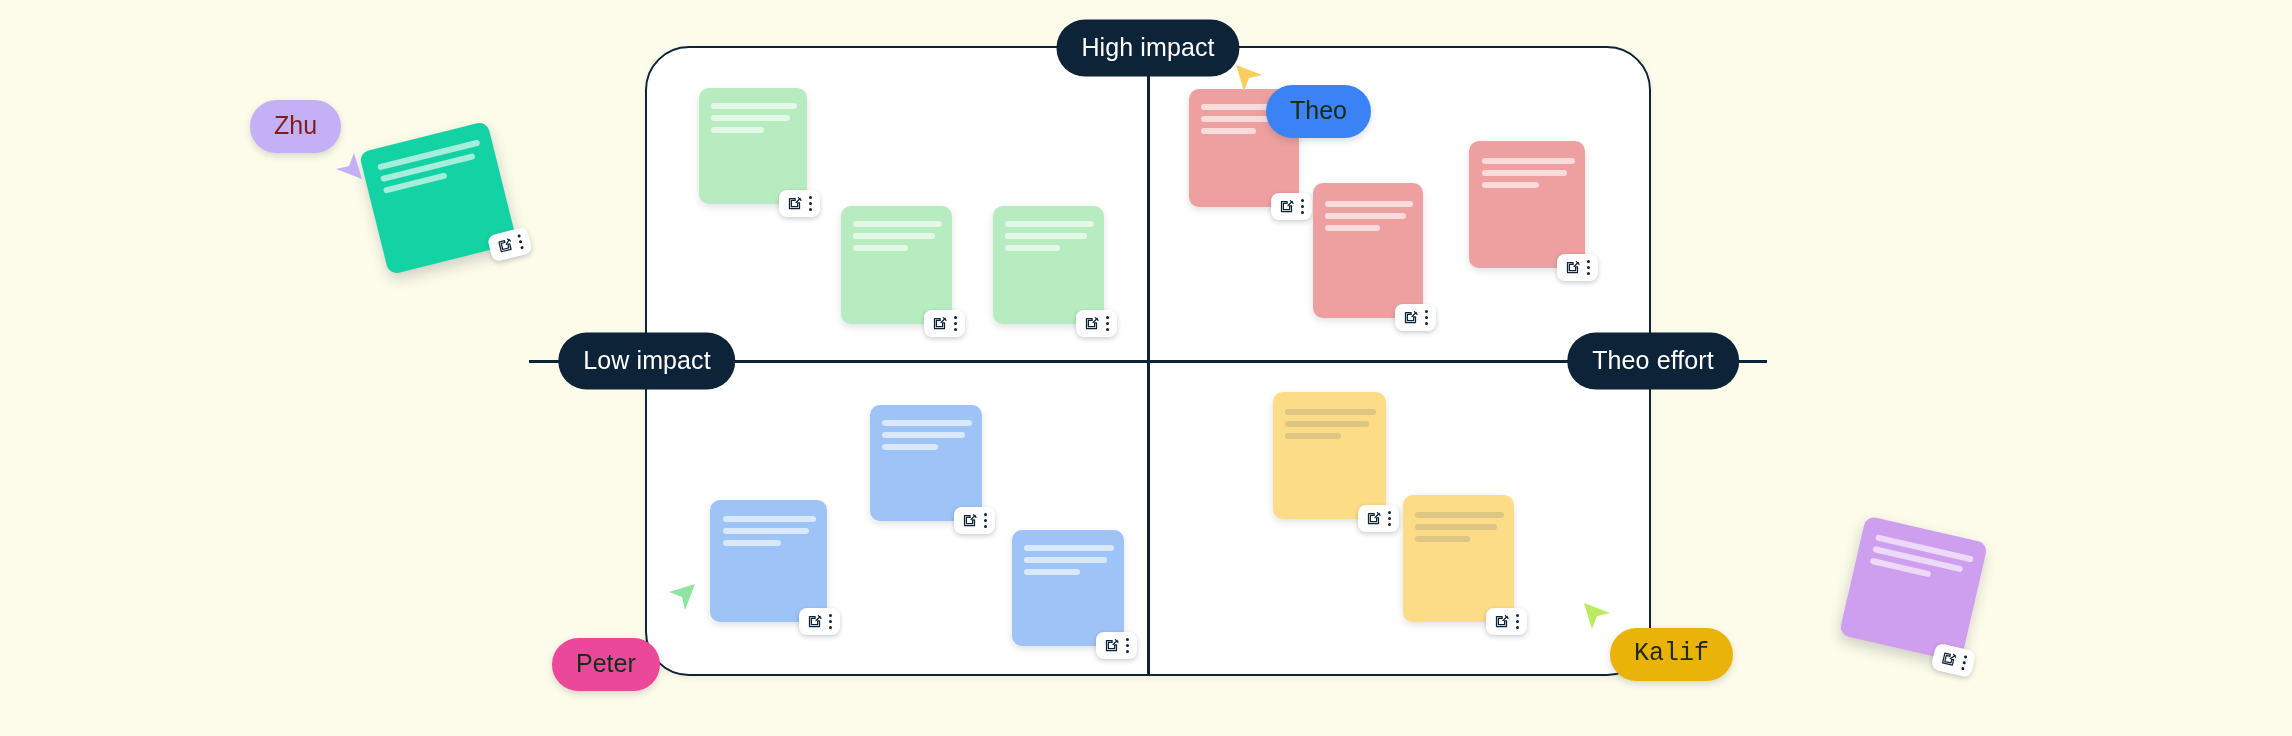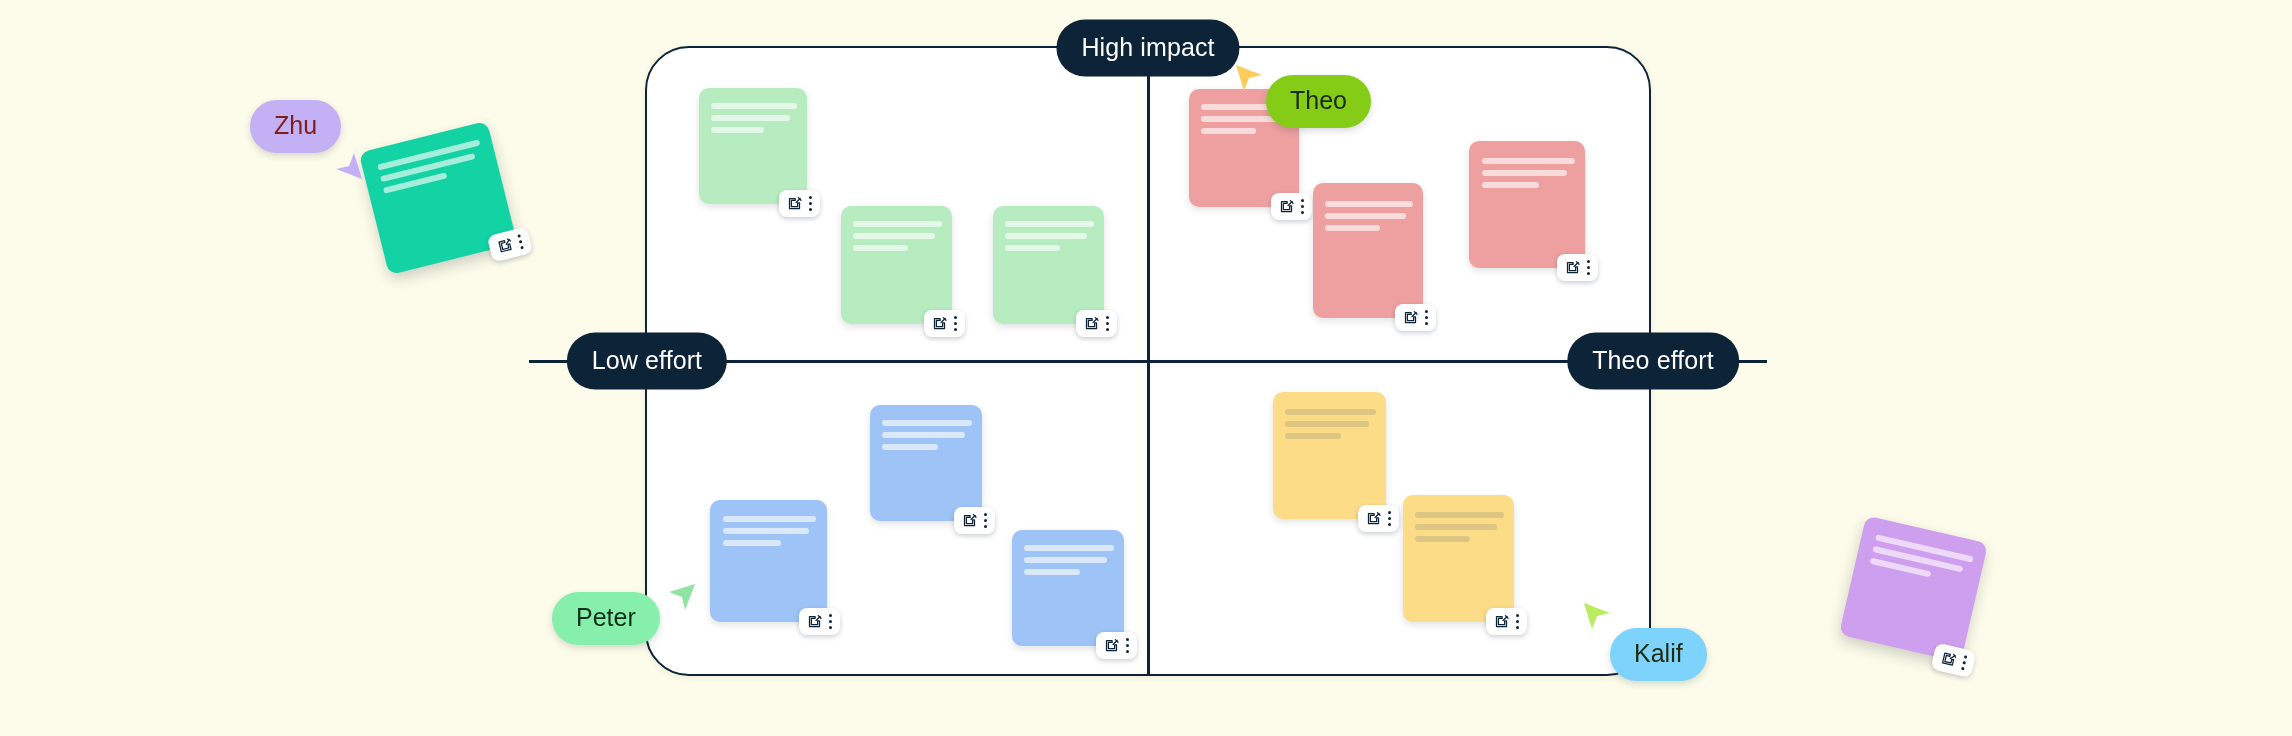--- a/index.html
+++ b/index.html
@@ -140,21 +140,21 @@
 </head>
 <body>
 
 <div id="canvas">
 
   <div id="board">
     <div class="axis axis-h"></div>
     <div class="axis axis-v"></div>
 
     <div class="axis-label" id="label-high-impact">High impact</div>
-    <div class="axis-label" id="label-low-effort">Low effort</div>
+    <div class="axis-label" id="label-low-effort">Low impact</div>
     <div class="axis-label" id="label-high-effort">Theo effort</div>
   </div>
 
   <div id="notes-layer">
       <div class="sticky" style="left: 699px; top: 88px; width: 108px; height: 116px; background: rgb(182, 236, 192); z-index: 20;">
         <div class="lines">
           <i></i>
           <i></i>
           <i></i>
         </div>
@@ -430,29 +430,29 @@
       <div class="cursor-group" style="left: 0px; top: 0px;">
         <div class="cursor-arrow" style="left: 332px; top: 148px;"><svg width="34" height="34" viewBox="0 0 34 34" style="transform:rotate(180deg)">
             <path d="M4 3 L30 13 L17 16 L12 29 Z" fill="#c4b0f5"></path>
           </svg></div>
         <div class="cursor-pill" style="left: 250px; top: 100px; background: rgb(196, 176, 245); color: #7f1d1d;">Zhu</div>
       </div>
       <div class="cursor-group" style="left: 0px; top: 0px;">
         <div class="cursor-arrow" style="left: 1232px; top: 62px;"><svg width="34" height="34" viewBox="0 0 34 34" style="transform:rotate(0deg)">
             <path d="M4 3 L30 13 L17 16 L12 29 Z" fill="#fbcd5c"></path>
           </svg></div>
-        <div class="cursor-pill" style="left: 1266px; top: 75px; background: #84cc16; color: rgb(27, 42, 18); text-align: center;">Theo</div>
+        <div class="cursor-pill" style="left: 1266px; top: 85px; background: #3b82f6; color: rgb(27, 42, 18); text-align: center;">Theo</div>
       </div>
       <div class="cursor-group" style="left: 0px; top: 0px;">
         <div class="cursor-arrow" style="left: 664px; top: 580px;"><svg width="34" height="34" viewBox="0 0 34 34" style="transform:rotate(90deg)">
             <path d="M4 3 L30 13 L17 16 L12 29 Z" fill="#8ee5a1"></path>
           </svg></div>
-        <div class="cursor-pill" style="left: 552px; top: 592px; background: #86efac; color: rgb(16, 48, 28);">Peter</div>
+        <div class="cursor-pill" style="left: 552px; top: 638px; background: #ec4899; color: rgb(16, 48, 28);">Peter</div>
       </div>
       <div class="cursor-group" style="left: 0px; top: 0px;">
         <div class="cursor-arrow" style="left: 1580px; top: 600px;"><svg width="34" height="34" viewBox="0 0 34 34" style="transform:rotate(0deg)">
             <path d="M4 3 L30 13 L17 16 L12 29 Z" fill="#b9ec5e"></path>
           </svg></div>
-        <div class="cursor-pill" style="left: 1610px; top: 628px; background: #7dd3fc; color: rgb(28, 42, 13);">Kalif</div>
+        <div class="cursor-pill" style="left: 1610px; top: 628px; background: #eab308; color: rgb(28, 42, 13); font-family: Liberation Mono, monospace;">Kalif</div>
       </div>
     </div>
 
 </div>
 
 </body></html>

